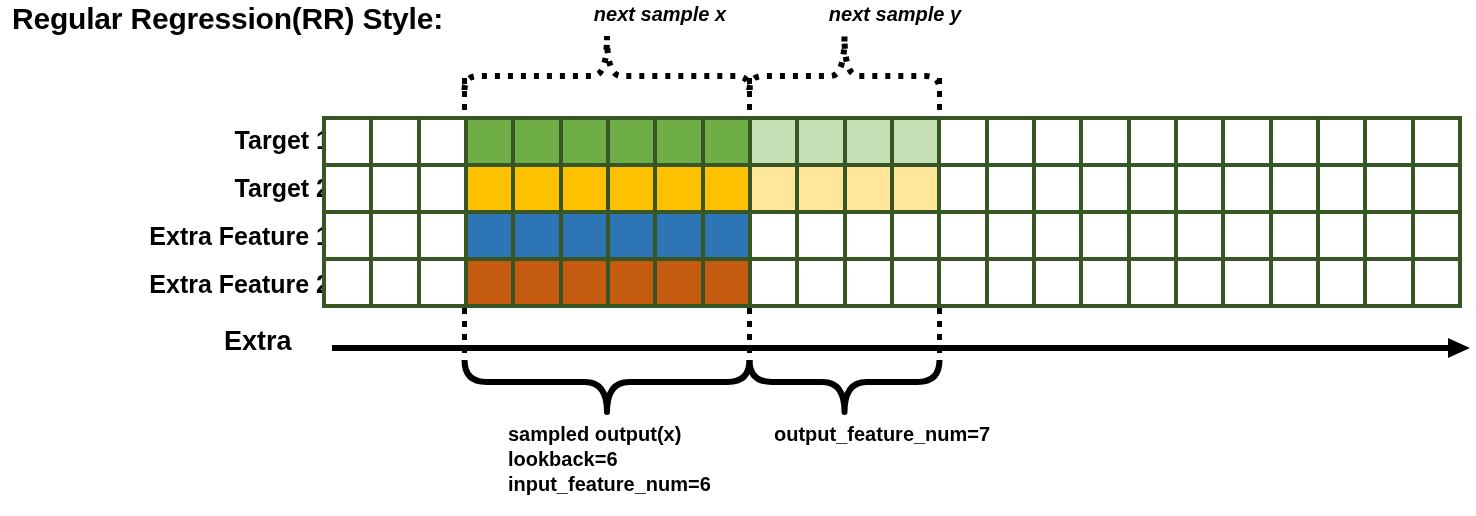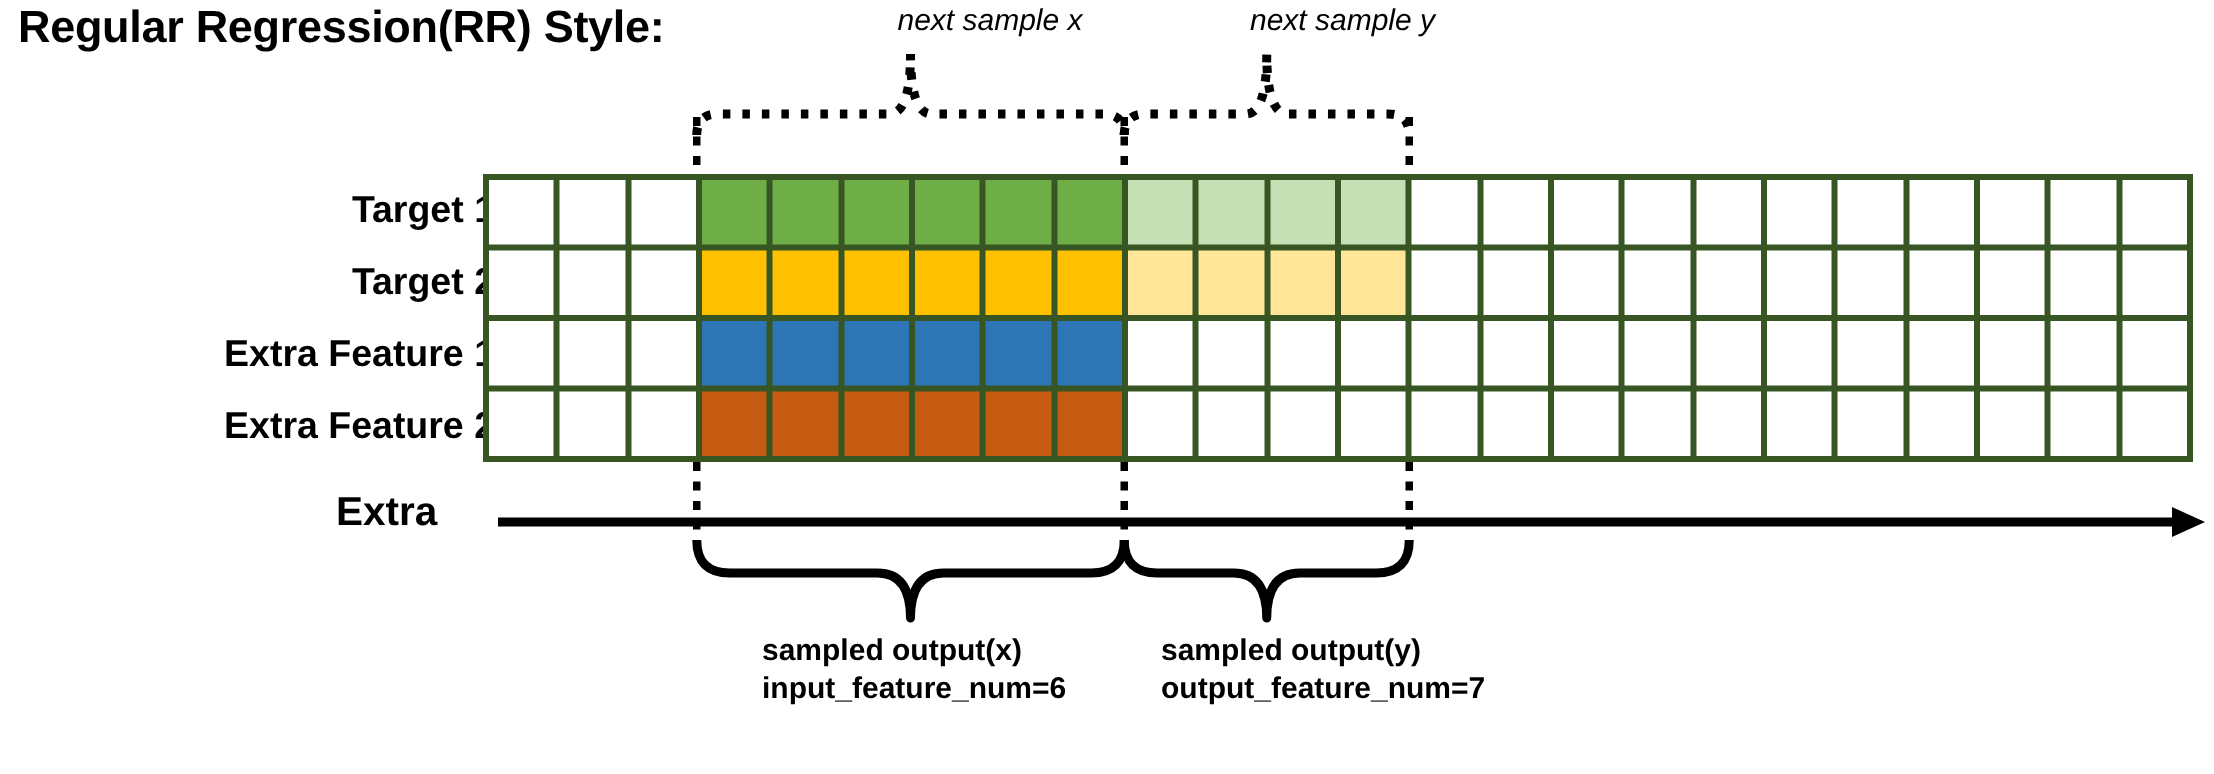--- a/index.html
+++ b/index.html
@@ -14,21 +14,21 @@
 
   
   .title{
     position:absolute;left:12px;top:2px;
     font-size:30px;font-weight:700;color:#000;
     letter-spacing:-0.2px;white-space:nowrap;
   }
 
   
   .brace-cap{
-    position:absolute;font-size:20px;font-style:italic;font-weight:400;
+    position:absolute;font-size:20px;font-style:italic;font-weight:700;
     color:#000;white-space:nowrap;text-align:center;
   }
   #cap-x{left:590px;top:3px;width:140px;}
   #cap-y{left:820px;top:3px;width:150px;}
 
   
   .row-label{
     position:absolute;right:1146px;
     font-size:25px;font-weight:700;color:#000;
     white-space:nowrap;text-align:right;
@@ -198,20 +198,20 @@
       <line x1="749.5" y1="308" x2="749.5" y2="360" stroke="#000000" stroke-width="5" stroke-dasharray="6 7"></line>
       <line x1="939.5" y1="308" x2="939.5" y2="360" stroke="#000000" stroke-width="5" stroke-dasharray="6 7"></line>
       <line x1="332" y1="348" x2="1448" y2="348" stroke="#000000" stroke-width="6"></line>
       <path d="M 1448 338 L 1470 348 L 1448 358 Z" fill="#000000"></path>
       <path d="M 464.5 360 Q 464.5 382 486.5 382 L 585 382 Q 607 382 607 412 Q 607 382 629 382 L 727.5 382 Q 749.5 382 749.5 360" fill="none" stroke="#000000" stroke-width="6" stroke-linecap="butt" stroke-linejoin="round"></path>
       <path d="M 749.5 360 Q 749.5 382 771.5 382 L 822.5 382 Q 844.5 382 844.5 412 Q 844.5 382 866.5 382 L 917.5 382 Q 939.5 382 939.5 360" fill="none" stroke="#000000" stroke-width="6" stroke-linecap="butt" stroke-linejoin="round"></path>
     </svg>
 
   <div class="cap-block" id="cap-in">
     <div>sampled output(x)</div>
+    <div>lookback=6</div>
     <div>input_feature_num=6</div>
   </div>
   <div class="cap-block" id="cap-out">
-    <div>sampled output(y)</div>
     <div>output_feature_num=7</div>
   </div>
 
 </div>
 
 </body></html>

